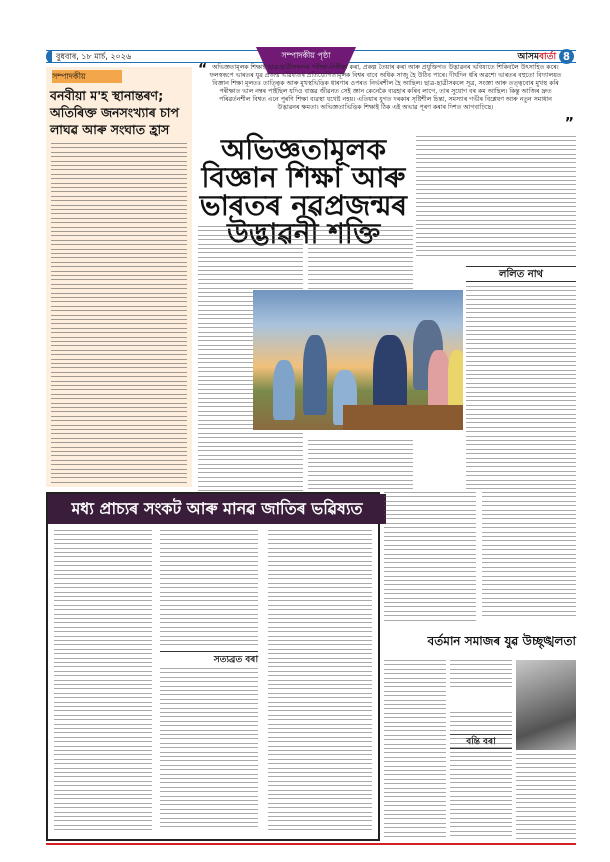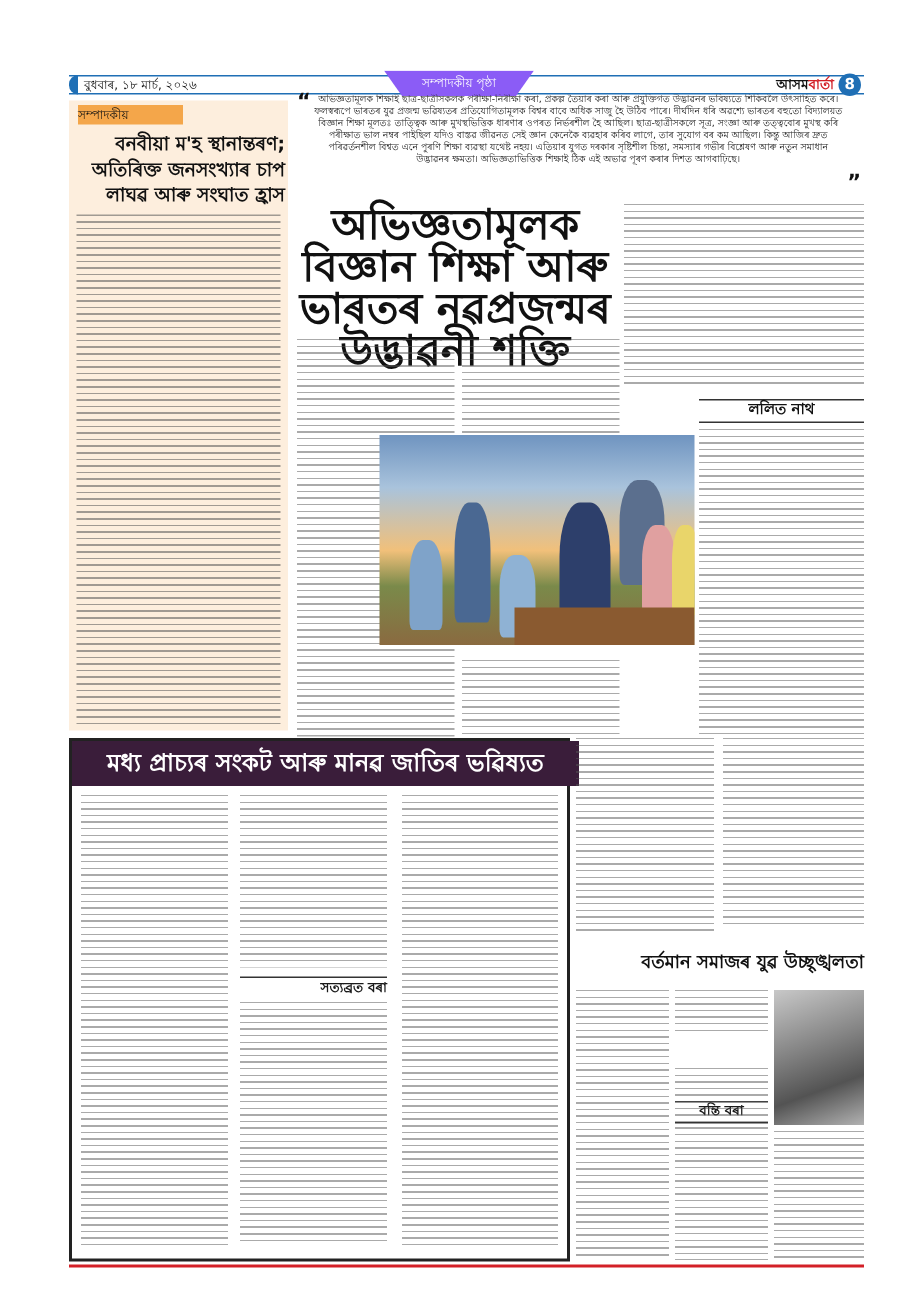--- a/index.html
+++ b/index.html
@@ -4,31 +4,31 @@
 <style>
   html, body { margin:0; padding:0; background:#ffffff; }
   body { width:610px; height:862px; position:relative; overflow:hidden; font-family:"DejaVu Sans", sans-serif; color:#1a1a1a; }
   .page { position:absolute; left:46px; top:40px; width:530px; height:770px; }
 
   
   .hdr { position:absolute; left:0; top:7px; width:530px; height:16px; }
   .hdr-bar { position:absolute; left:0; top:3px; width:530px; height:11px; border-top:1px solid #1f6fb5; border-bottom:1px solid #1f6fb5; }
   .hdr-left-cap { position:absolute; left:0; top:3px; width:6px; height:13px; background:#1f6fb5; border-radius:6px 0 0 6px; }
   .hdr-date { position:absolute; left:10px; top:3px; font-size:8px; line-height:13px; color:#111; }
-  .hdr-center { position:absolute; left:210px; top:0; width:100px; height:17px; background:#8b5cf6; clip-path:polygon(0 0,100% 0,88% 100%,12% 100%); }
+  .hdr-center { position:absolute; left:210px; top:0; width:100px; height:27px; background:#701a75; clip-path:polygon(0 0,100% 0,88% 100%,12% 100%); }
   .hdr-center span { display:block; text-align:center; font-size:8px; line-height:17px; color:#fff; }
   .hdr-brand { position:absolute; right:20px; top:3px; font-size:9px; line-height:13px; font-weight:bold; color:#111; }
-  .hdr-brand b { color:#d32027;font-family:Liberation Serif, serif; }
+  .hdr-brand b { color:#d32027; }
   .hdr-pnum { position:absolute; right:2px; top:2px; width:15px; height:15px; border-radius:50%; background:#1f6fb5; color:#fff; font-size:10px; line-height:15px; text-align:center; font-weight:bold; }
 
   
   .editorial { position:absolute; left:0; top:27px; width:146px; height:420px; background:#fdeedd; }
   .ed-tag { position:absolute; left:6px; top:3px; width:70px; height:13px; background:#f4a64a; }
   .ed-tag span { display:block; font-size:8px; line-height:13px; text-align:left; color:#111; }
-  .ed-title { position:absolute; left:4px; top:20px; width:140px; font-size:12.5px; line-height:17px; font-weight:bold; text-align:right; color:#111; }
+  .ed-title { position:absolute; left:4px; top:20px; width:140px; font-size:12.5px; line-height:17px; font-weight:bold; text-align:left; color:#111; }
   .ed-body { position:absolute; left:5px; top:76px; width:136px; height:340px; }
 
   
   .lines { background:repeating-linear-gradient(to bottom, #555 0px, #555 1px, transparent 1px, transparent 4.4px); opacity:.55; }
   .lines.dense { opacity:.5; }
 
   
   .quote { position:absolute; left:152px; top:22px; width:378px; height:66px; }
   .quote-mark-open { position:absolute; left:0; top:-2px; font-size:14px; font-weight:bold; color:#111; }
   .quote-mark-close { position:absolute; right:2px; bottom:-2px; font-size:14px; font-weight:bold; color:#111; }

